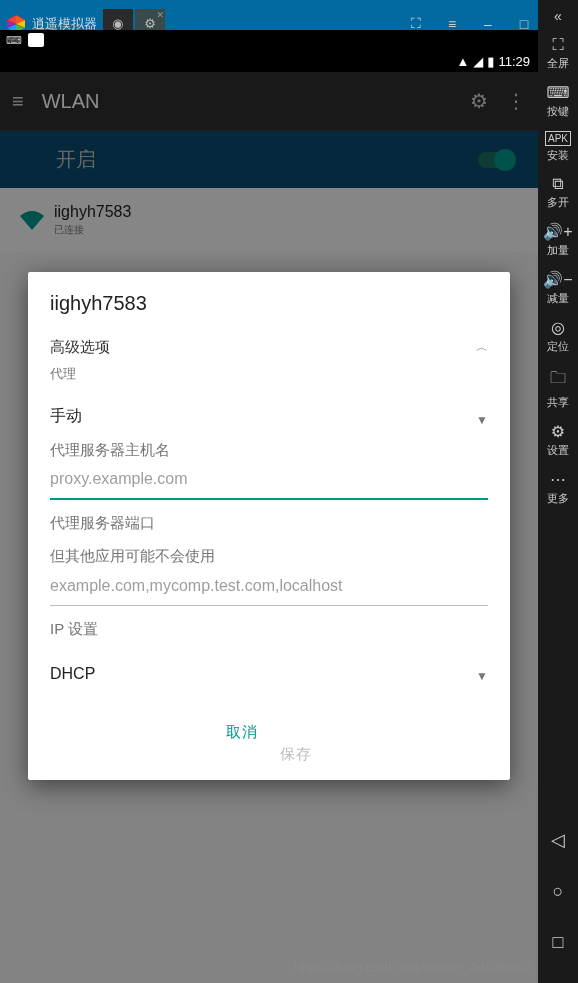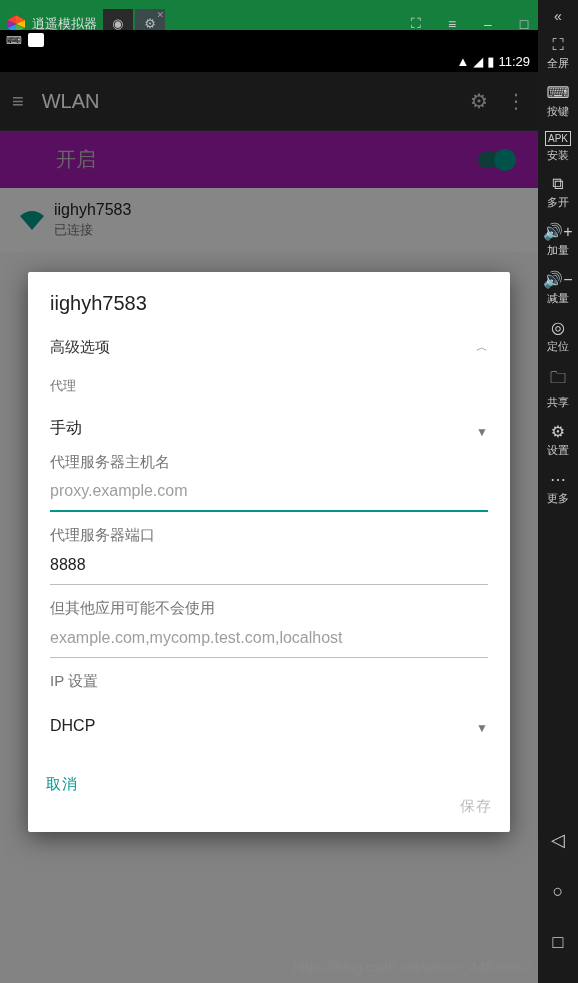--- a/index.html
+++ b/index.html
@@ -1,19 +1,19 @@
 <!DOCTYPE html>
 <html><head>
 <meta charset="utf-8">
 <style>
 * { box-sizing: border-box; margin: 0; padding: 0; font-family: "Microsoft YaHei", Arial, sans-serif; }
 html, body { width: 578px; height: 983px; background: #000; overflow: hidden; }
 
 
-.titlebar { height: 47px; background: #15803d; display: flex; align-items: center; color: #ddd; font-size: 13px; }
+.titlebar { height: 47px; background: #0369a1; display: flex; align-items: center; color: #ddd; font-size: 13px; }
 .titlebar .logo { width: 20px; height: 20px; margin: 0 6px; display: inline-flex; }
 .titlebar .tabs { display: flex; align-items: center; height: 100%; margin-left: 6px; gap: 2px; }
 .titlebar .tab { width: 30px; height: 30px; background: #2a2a2a; display: flex; align-items: center; justify-content: center; color: #bbb; position: relative; }
 .titlebar .tab.active { background: #3a4a4a; }
 .titlebar .tab .x { position: absolute; top: 1px; right: 1px; font-size: 9px; color: #999; }
 .titlebar .spacer { flex: 1; }
 .titlebar .winbtn { width: 36px; height: 30px; display: flex; align-items: center; justify-content: center; color: #ccc; font-size: 14px; }
 
 
 .rightbar { position: absolute; top: 0; right: 0; width: 40px; height: 983px; background: #1a1a1a; color: #ccc; display: flex; flex-direction: column; align-items: center; padding-top: 8px; }
@@ -28,48 +28,48 @@
 
 .topstrip { height: 20px; background: #000; display: flex; align-items: center; padding: 0 6px; gap: 6px; color: #ccc; font-size: 11px; }
 .topstrip .iconbox { width: 16px; height: 14px; background: #fff; border-radius: 2px; display: inline-block; }
 .statusbar { height: 22px; background: #000; display: flex; align-items: center; justify-content: flex-end; color: #fff; font-size: 13px; padding-right: 8px; gap: 4px; }
 
 
 .wlanscreen { position: absolute; left: 0; top: 42px; right: 0; bottom: 0; background: #eeeeee; }
 .appbar { height: 58px; background: #2e2e2e; display: flex; align-items: center; padding: 0 12px; color: #fff; font-size: 20px; gap: 18px; }
 .appbar .spacer { flex: 1; }
 .appbar .gear, .appbar .more, .appbar .ham { color: #cfcfcf; font-size: 20px; }
-.togglerow { height: 58px; background: #a21caf; display: flex; align-items: center; padding: 0 24px 0 56px; color: #bbb; font-size: 20px; border-top: 1px solid #3a3a3a; }
+.togglerow { height: 58px; background: #0c4a6e; display: flex; align-items: center; padding: 0 24px 0 56px; color: #bbb; font-size: 20px; border-top: 1px solid #3a3a3a; }
 .togglerow .spacer { flex: 1; }
 .switch { width: 36px; height: 16px; background: #1e6e64; border-radius: 8px; position: relative; }
 .switch .knob { position: absolute; right: -2px; top: -3px; width: 22px; height: 22px; background: #009688; border-radius: 50%; }
 .networkrow { height: 64px; display: flex; align-items: center; padding: 0 20px; background: #f4f4f4; }
 .networkrow .wifi { color: #009688; font-size: 22px; width: 34px; }
 .networkrow .nname { font-size: 16px; color: #222; }
-.networkrow .nstat { font-size: 13px; color: #757575; margin-top: 2px; }
+.networkrow .nstat { font-size: 10px; color: #757575; margin-top: 2px; }
 
 
 .scrim { position: absolute; inset: 0; background: rgba(0,0,0,0.45); }
 
 
 .dialog { position: absolute; left: 28px; right: 28px; top: 200px; background: #fff; border-radius: 2px; box-shadow: 0 6px 24px rgba(0,0,0,0.5); display: flex; flex-direction: column; padding-bottom: 6px; }
 .dialog .title { font-size: 20px; color: #222; padding: 20px 22px 14px; font-weight: 500; }
 .dialog .body { padding: 0 22px; }
 .advrow { display: flex; align-items: center; height: 36px; color: #333; font-size: 15px; }
 .advrow .spacer { flex: 1; }
-.label { font-size: 13px; color: #757575; margin-top: 12px; }
+.label { font-size: 13px; color: #757575; margin-top: 0; }
 .selectrow { display: flex; align-items: flex-end; height: 44px; border-bottom: none; color: #222; font-size: 16px; }
 .selectrow .spacer { flex: 1; }
 .caretdown { color: #777; font-size: 12px; }
 .hint { font-size: 16px; color: #222; margin-top: 22px; margin-bottom: 6px; }
 .fieldlabel { font-size: 15px; color: #757575; margin-top: 14px; }
 .input { width: 100%; border: none; border-bottom: 1px solid #bdbdbd; height: 40px; font-size: 16px; color: #222; outline: none; background: transparent; }
 .input::placeholder { color: #9e9e9e; }
 .input.focused { border-bottom: 2px solid #009688; }
-.actions { display: flex; justify-content: space-between; padding: 18px 18px 10px; gap: 22px; }
+.actions { display: flex; justify-content: center; padding: 18px 18px 10px; gap: 22px; }
 .actbtn { font-size: 15px; font-weight: 500; background: none; border: none; cursor: pointer; letter-spacing: 1px; }
 .actbtn.primary { color: #009688; }
 .actbtn.disabled { color: #bdbdbd; margin-top: 44px; }
 
 
 .watermark { position: absolute; right: 46px; bottom: 8px; color: #888; font-size: 14px; }
 
 svg { display: block; }
 </style>
 </head>
@@ -209,21 +209,20 @@
           <span>手动</span>
           <span class="spacer"></span>
           <span class="caretdown">▼</span>
         </div>
 
 
         <div class="fieldlabel">代理服务器主机名</div>
         <input class="input focused" placeholder="proxy.example.com" style="">
 
         <div class="fieldlabel">代理服务器端口</div>
-        <input class="input" value="8888" style="">
 
         <div class="fieldlabel">但其他应用可能不会使用</div>
         <input class="input" placeholder="example.com,mycomp.test.com,localhost" style="">
 
         <div class="fieldlabel">IP 设置</div>
         <div class="selectrow">
           <span>DHCP</span>
           <span class="spacer"></span>
           <span class="caretdown">▼</span>
         </div>

